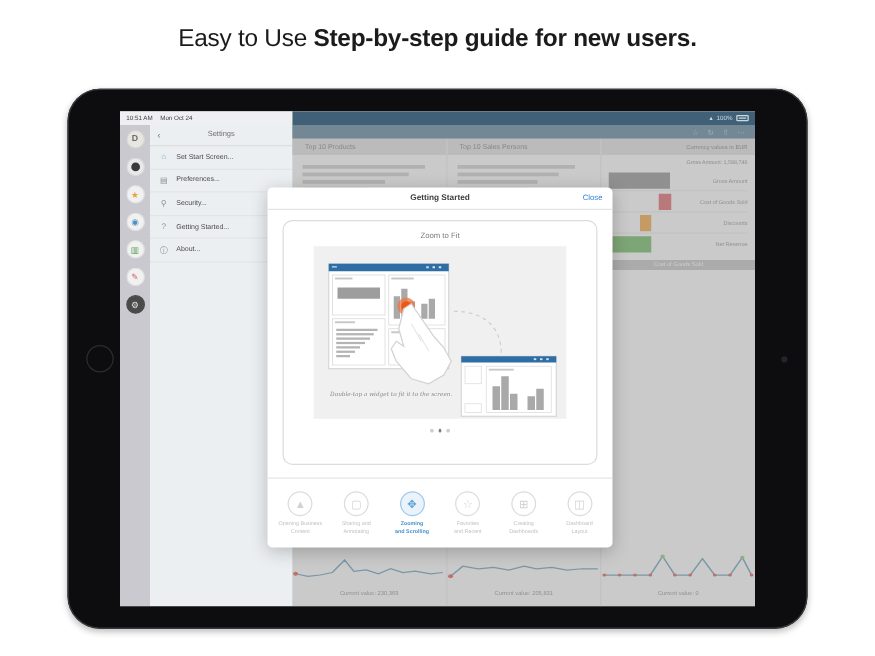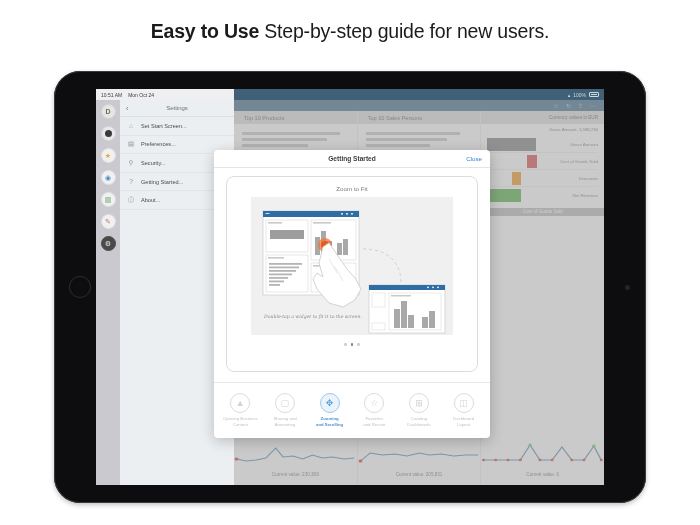--- a/index.html
+++ b/index.html
@@ -11,22 +11,22 @@
   }
 
   
   .headline {
     position: absolute; top: 20px; left: 0; width: 700px;
     text-align: center;
     font-size: 19.5px; color: #1b1b1b;
     letter-spacing: -0.2px;
     white-space: nowrap;
   }
-  .headline .strong { font-weight: bold; }
-  .headline .light  { font-weight: normal; text-align: right; }
+  .headline .strong { font-weight: normal; }
+  .headline .light  { font-weight: bold; text-align: right; }
 
   
   .tablet {
     position: absolute; left: 54px; top: 71px;
     width: 592px; height: 432px;
     background: #0d0d0f;
     border-radius: 26px;
     box-shadow: 0 2px 5px rgba(0,0,0,.25);
   }
   .tablet::after{

